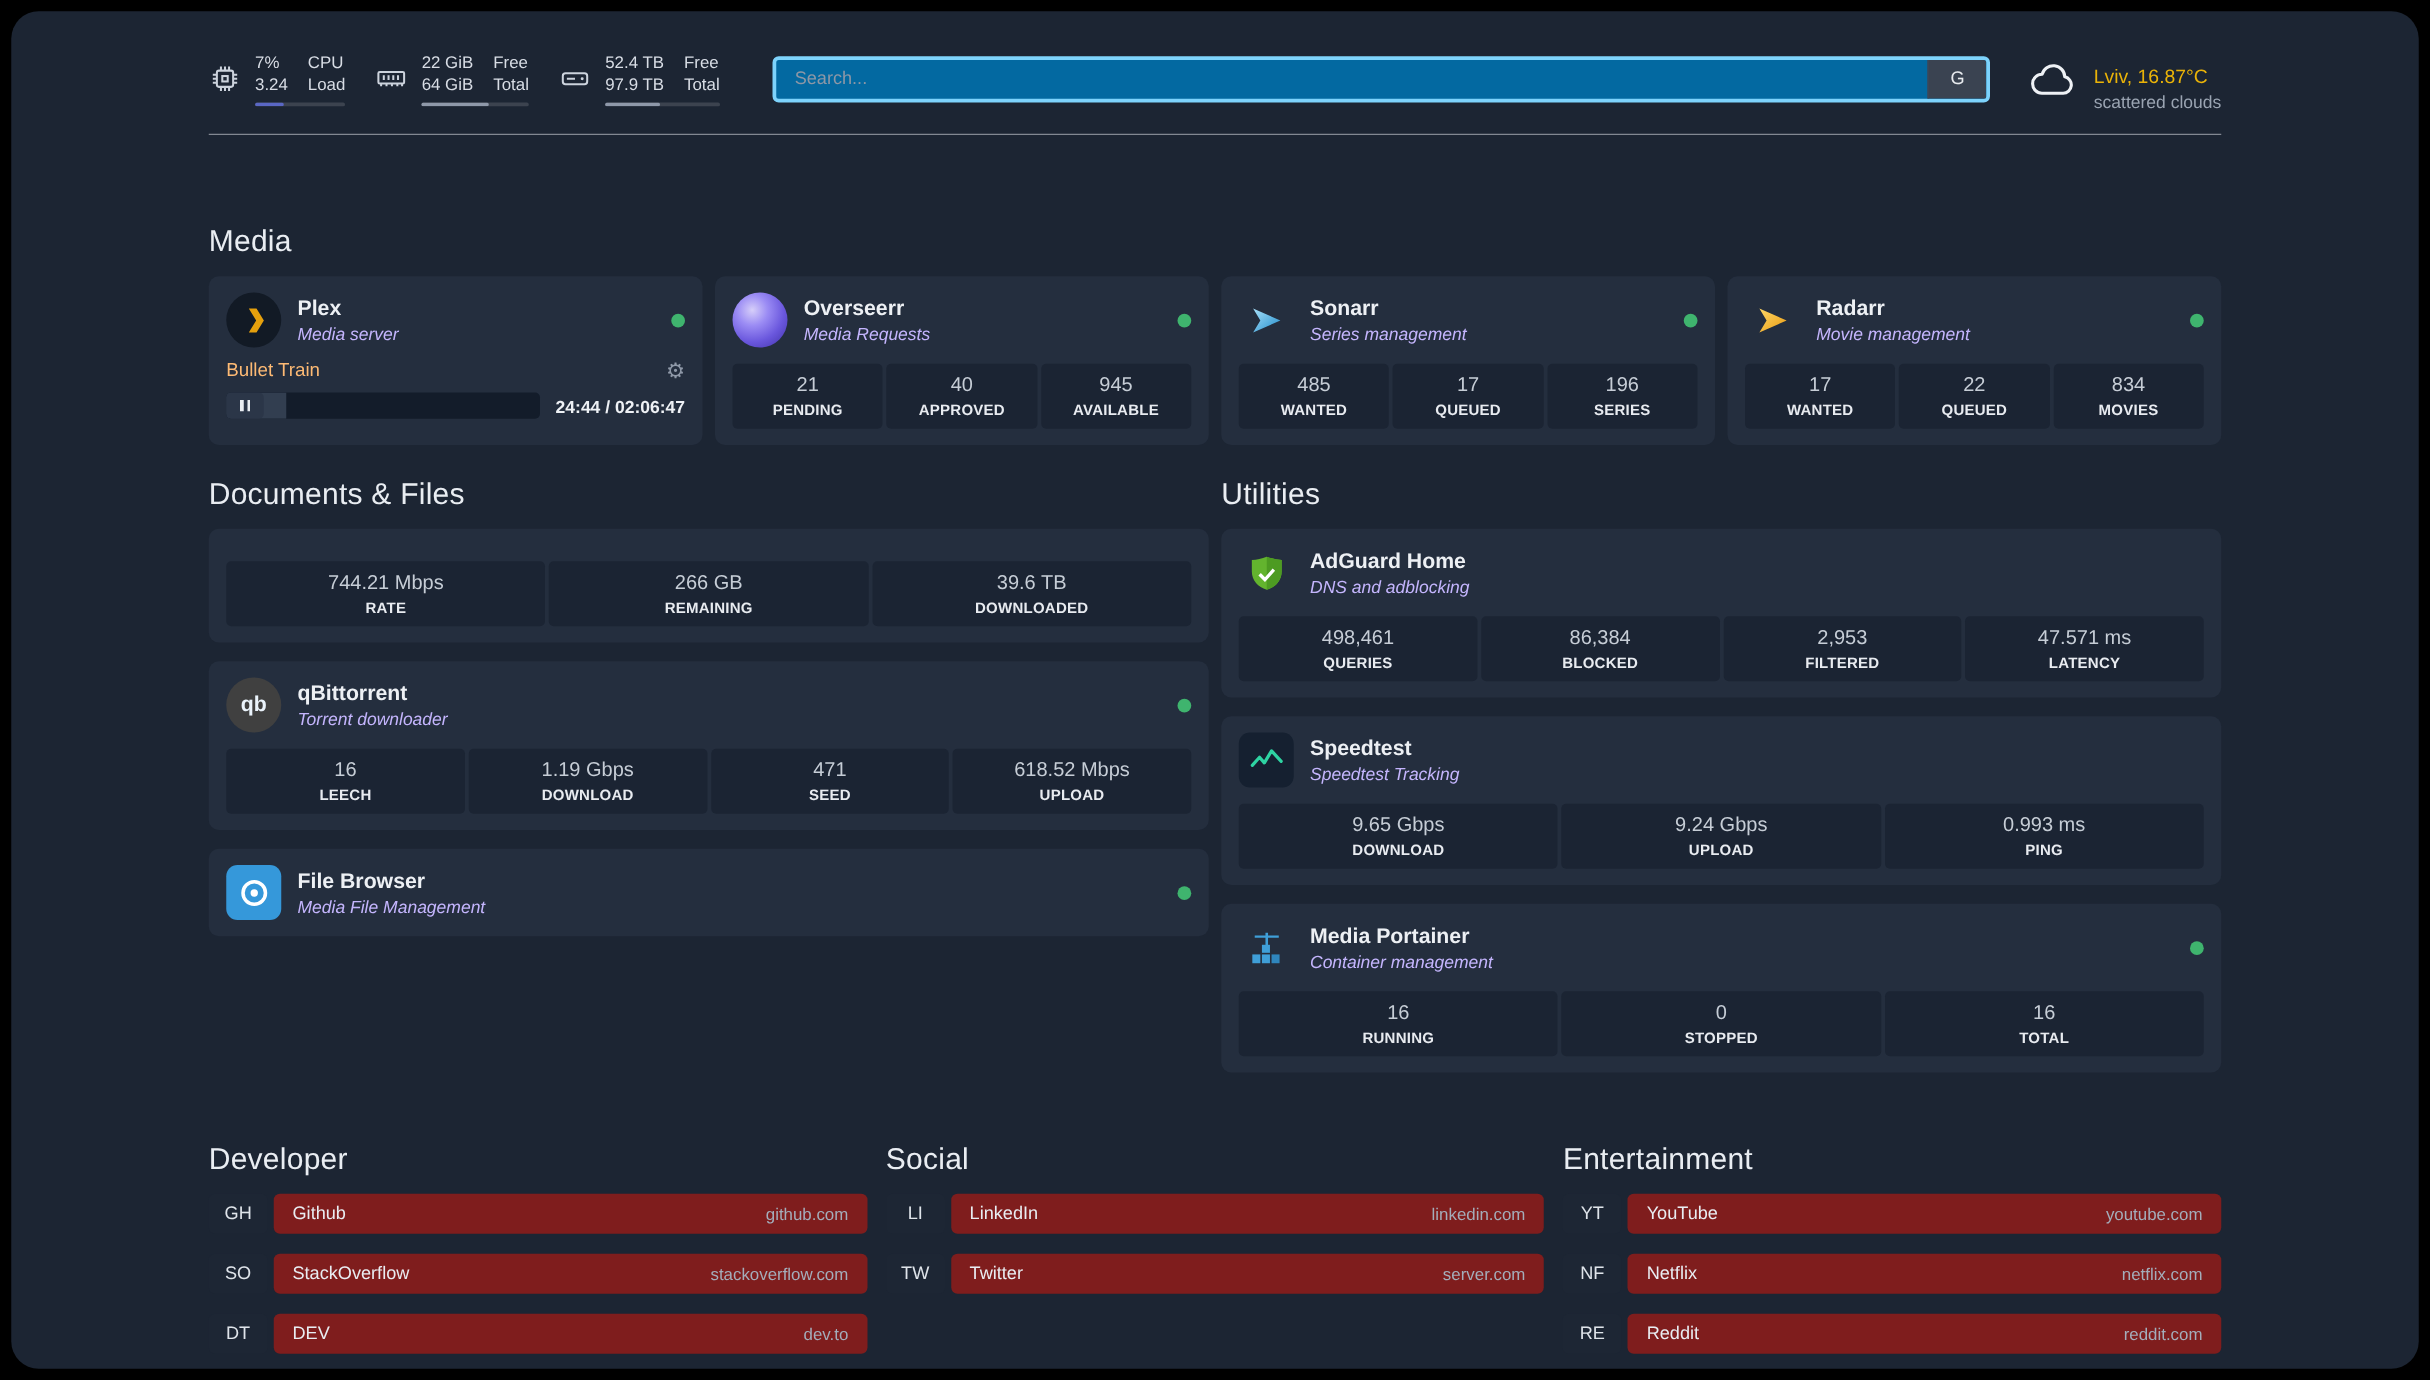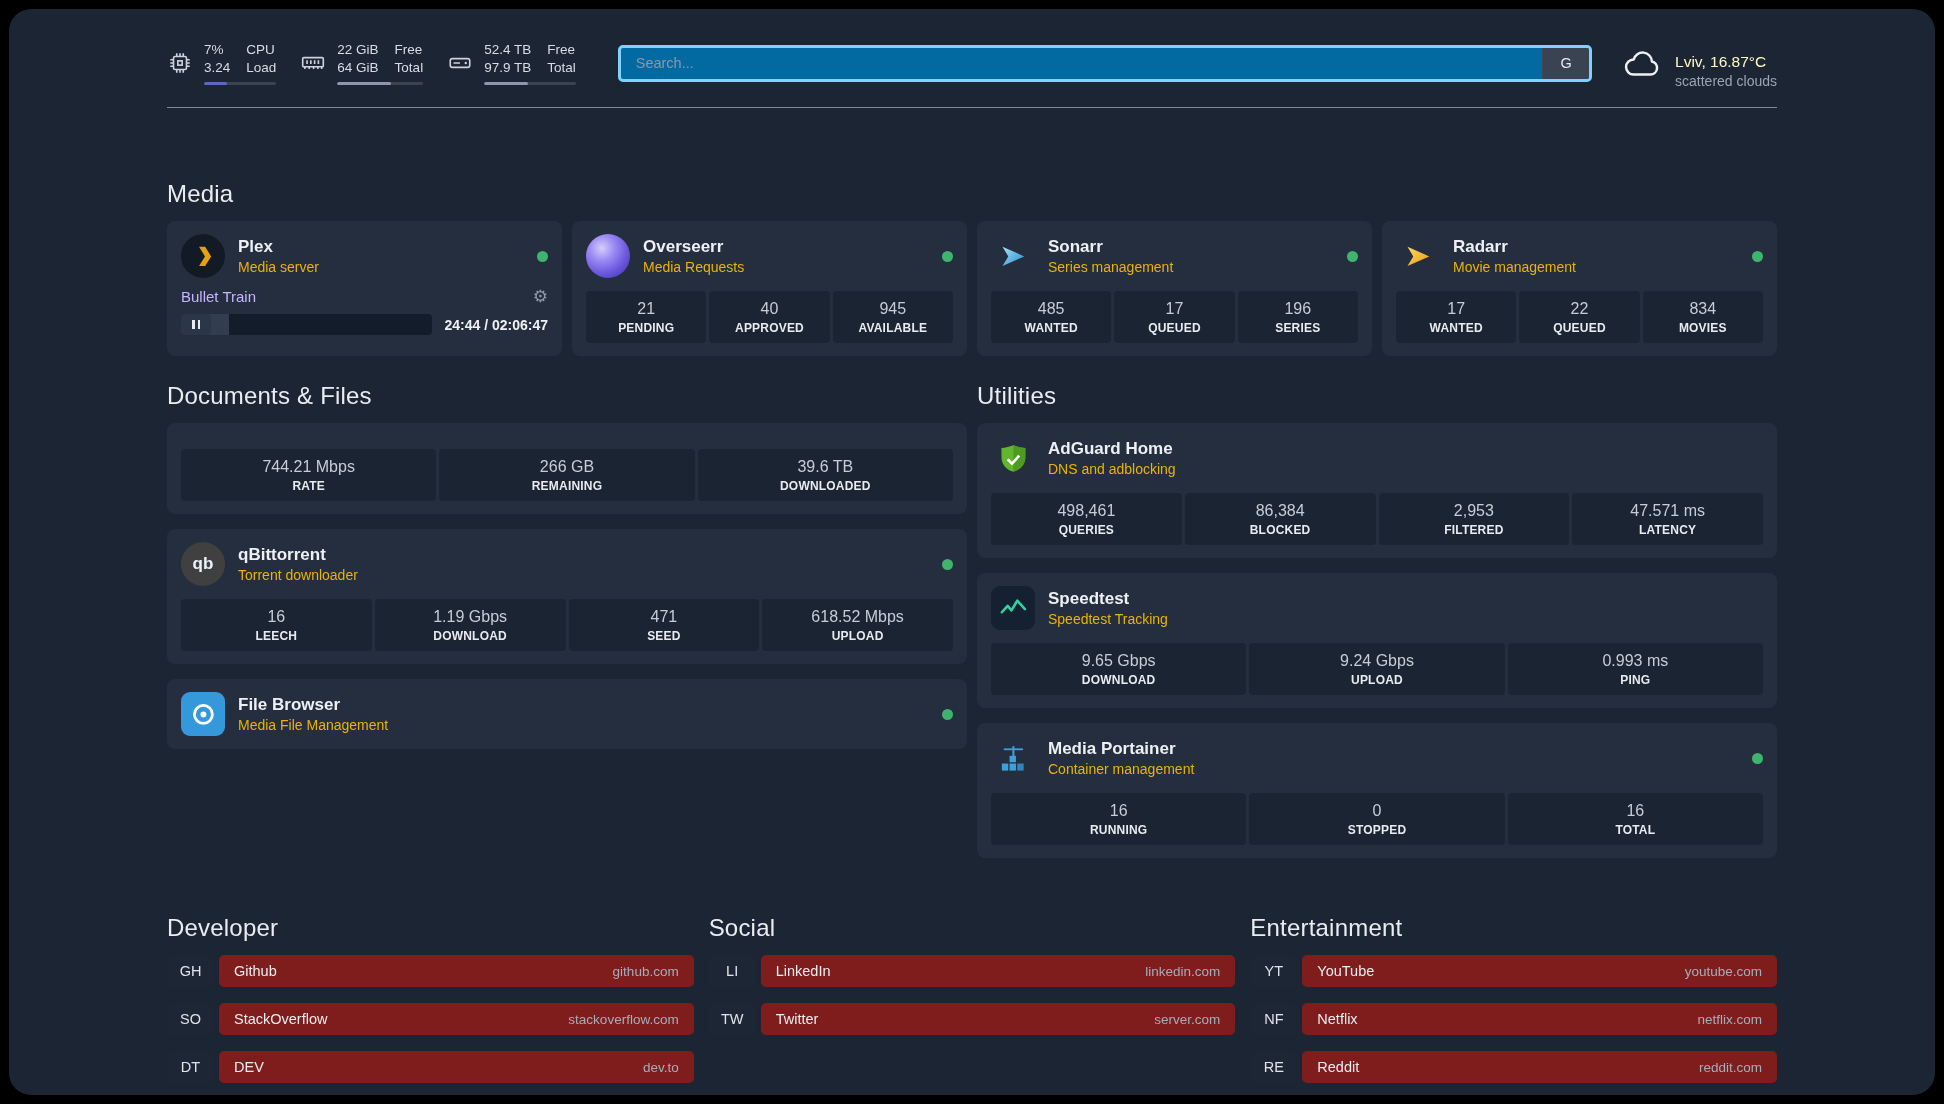--- a/index.html
+++ b/index.html
@@ -24,51 +24,51 @@
             background: #0369a1; border: 3px solid #7dd3fc; border-radius: 5px; overflow: hidden; }
   .search input { flex: 1; background: transparent; border: none; outline: none;
                   color: #cdd4de; font-size: 14.5px; padding: 0 15px; font-family: "Liberation Sans", sans-serif; }
   .search input::placeholder { color: #8d97a6; }
   .search-btn { width: 47px; background: #3a4351; border: none; border-left: 1px solid #3e4859;
                 color: #e8ebef; font-size: 14.5px; display: flex; align-items: center; justify-content: center; cursor: pointer; }
 
   .weather { display: flex; align-items: center; gap: 13px; }
   .weather-icon { width: 40px; height: 32px; color: #eef1f5; }
   .weather-icon svg { width: 100%; height: 100%; }
-  .weather-loc { font-size: 15.5px; color: #fef9c3; line-height: 1.3; margin-top: 17px; }
+  .weather-loc { font-size: 15.5px; color: #eab308; line-height: 1.3; margin-top: 17px; }
   .weather-cond { font-size: 14px; color: #9aa4b2; line-height: 1.3; }
 
   .divider { margin-top: 20px; height: 1px; background: rgba(232,236,242,0.5); }
 
   
   .section-title { font-size: 24px; font-weight: 500; color: #e9edf2; margin-bottom: 13px; letter-spacing: 0.2px; }
   .media-section { margin-top: 72px; }
   .grid4 { display: grid; grid-template-columns: repeat(4, 1fr); gap: 10px; }
   .two-col { display: grid; grid-template-columns: 1fr 1fr; gap: 10px; margin-top: 26px; align-items: start; }
   .col-stack { display: flex; flex-direction: column; gap: 15px; }
 
   .card { background: #242e3e; border-radius: 8px; padding: 13px 14px; }
   .card-head { display: flex; align-items: center; gap: 13px; }
   .icon { width: 44px; height: 44px; flex: none; display: flex; align-items: center; justify-content: center; border-radius: 50%; overflow: hidden; }
   .icon svg { width: 70%; height: 70%; }
   .icon.square { border-radius: 9px; }
   .titles { display: flex; flex-direction: column; }
   .svc-name { font-size: 17px; font-weight: 600; color: #edf0f4; line-height: 1.25; }
-  .svc-sub { font-size: 14px; color: #eab308; line-height: 1.3; margin-top: 1px; }
+  .svc-sub { font-size: 14px; color: #c4b5fd; line-height: 1.3; margin-top: 1px; font-style: italic; }
   .dot { margin-left: auto; width: 11px; height: 11px; border-radius: 50%; flex: none; }
 
   .stats { display: flex; gap: 3px; margin-top: 13px; }
   .stat { flex: 1; background: #1b2433; border-radius: 4px; padding: 9px 4px 8px 4px; text-align: center; }
   .stat-value { font-size: 16px; color: #c6cdd6; white-space: nowrap; }
   .stat-label { font-size: 12px; font-weight: 700; color: #e8ebf0; margin-top: 3px; letter-spacing: 0.2px; white-space: nowrap; }
 
   
   .player { margin-top: 10px; }
   .player-top { display: flex; align-items: center; justify-content: space-between; }
-  .player-title { font-size: 15px; color: #c4b5fd; }
+  .player-title { font-size: 15px; color: #fdba74; }
   .gear-btn { background: none; border: none; color: #8e98a7; font-size: 17px; cursor: pointer; line-height: 1; }
   .player-row { display: flex; align-items: center; gap: 12px; margin-top: 9px; }
   .progress { position: relative; flex: 1; height: 21px; background: #131c2a; border-radius: 4px; overflow: hidden; cursor: pointer; }
   .progress-fill { height: 100%; background: #323e50; }
   .pause-btn { position: absolute; left: 0; top: 0; bottom: 0; width: 30px; background: #2b3648;
                border: none; border-radius: 4px; display: flex; align-items: center; justify-content: center; gap: 3px; cursor: pointer; }
   .pause-btn i { display: block; width: 2.5px; height: 9px; background: #e9edf2; }
   .player-time { font-size: 14px; font-weight: 600; color: #eef1f5; white-space: nowrap; }
 
   

